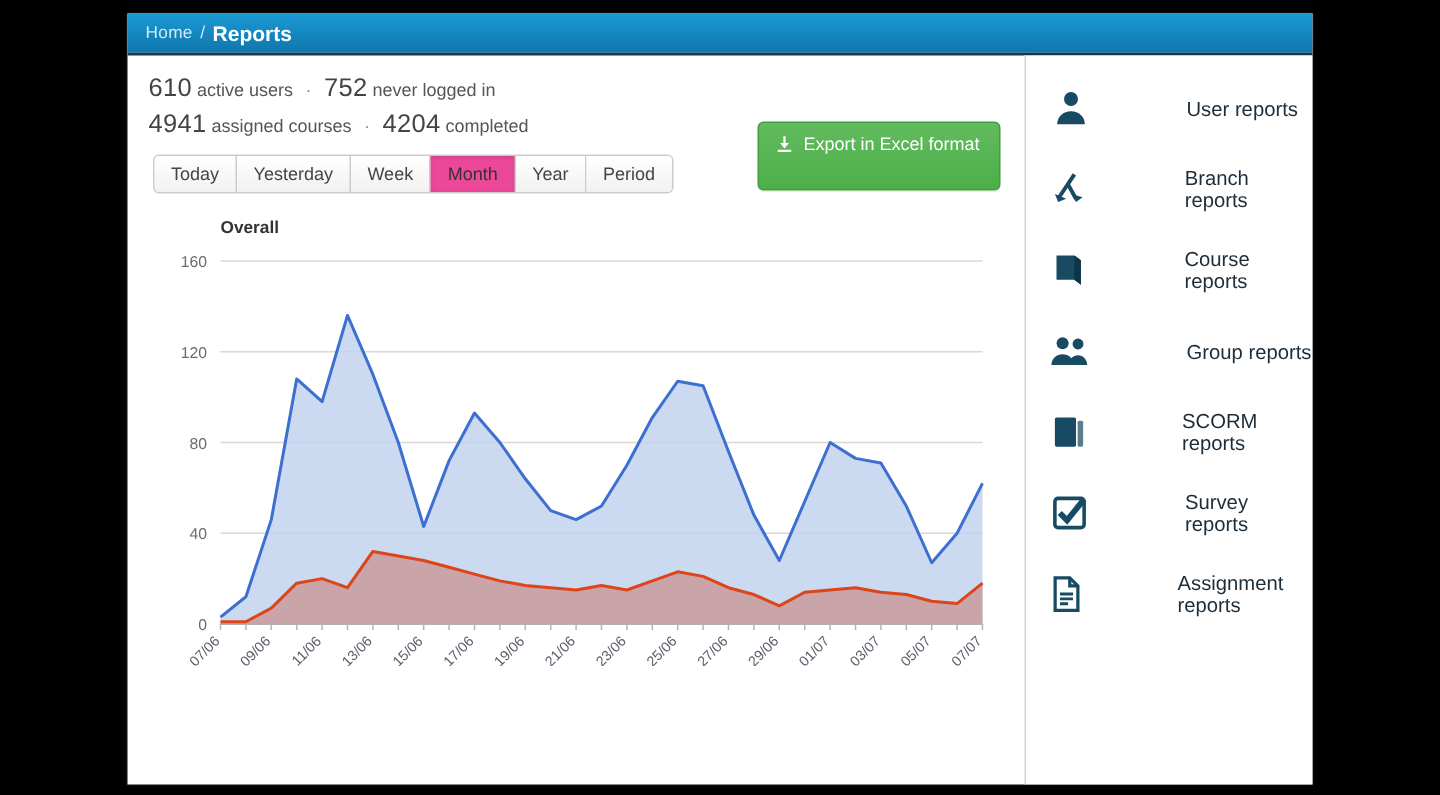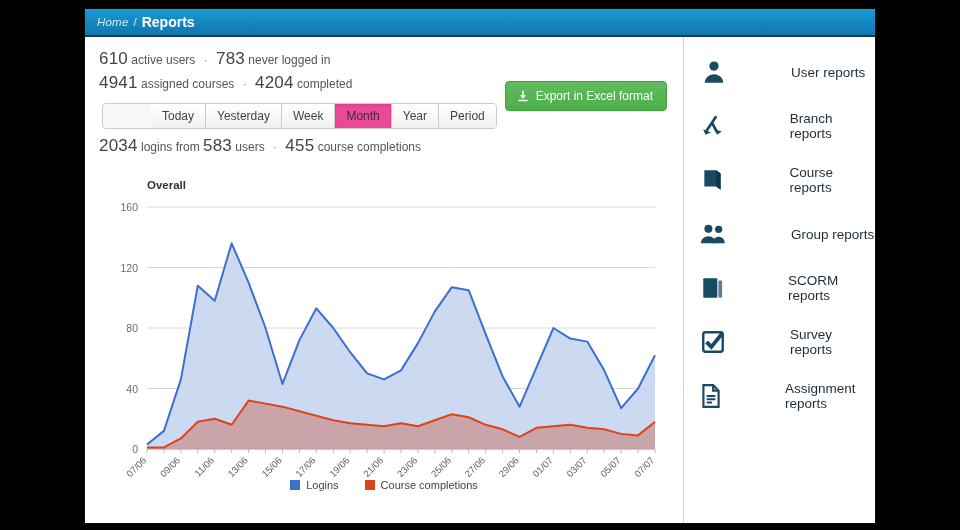--- a/index.html
+++ b/index.html
@@ -3,44 +3,44 @@
 <meta charset="utf-8">
 <style>
   html,body{margin:0;padding:0;background:#000;}
   body{width:960px;height:530px;overflow:hidden;font-family:"Liberation Sans",sans-serif;}
   .stage{position:absolute;left:0;top:0;width:960px;height:530px;background:#000;}
   .window{position:absolute;left:84px;top:8px;width:792px;height:516px;background:#fff;
           border:1px solid #0b0b0b;box-sizing:border-box;overflow:hidden;}
   
   .topbar{height:28px;background:linear-gradient(to bottom,#1b9ad4 0%,#1484bd 60%,#0f77ae 100%);
           border-bottom:2px solid #0c3b56;display:flex;align-items:center;padding:0 12px;box-sizing:border-box;}
-  .crumb-home{color:#cfe9f7;font-size:11.5px;letter-spacing:.2px;font-style:italic;}
+  .crumb-home{color:#cfe9f7;font-size:11.5px;letter-spacing:.2px;}
   .crumb-sep{color:#cfe9f7;font-size:11.5px;margin:0 5px;}
   .crumb-cur{color:#ffffff;font-size:14px;font-weight:bold;}
   
   .body{display:flex;height:486px;}
   .main{width:598px;box-sizing:border-box;padding:14px 16px 0 14px;position:relative;}
   .sidebar{width:192px;border-left:1px solid #d4d4d4;box-sizing:border-box;padding-top:8px;background:#fff;}
   
   .statline{color:#555;font-size:12px;margin-bottom:7px;line-height:16px;}
   .statline .big{font-size:17px;color:#444;letter-spacing:.2px;}
   .dot{margin:0 5px;color:#888;}
   .exportbtn{position:absolute;right:16px;top:44px;background:linear-gradient(to bottom,#62bb5e,#4caf4a);
-        border:1px solid #429f40;border-radius:4px;color:#fff;font-size:12px;padding:7px 13px 7px 11px;
+        border:1px solid #429f40;border-radius:4px;color:#fff;font-size:12px;padding:7px 13px 23px 11px;
         cursor:pointer;box-shadow:0 1px 0 rgba(0,0,0,.08);display:flex;align-items:center;gap:7px;}
   .exportbtn svg{display:block;}
   
   .tabs{display:inline-flex;border:1px solid #ccc;border-radius:4px;overflow:hidden;margin:4px 0 9px 3px;
-        background:#f7f7f7;padding-left:48px;}
+        background:#f7f7f7;}
   .tab{font-size:12px;color:#444;padding:5px 11px;border-right:1px solid #ccc;cursor:pointer;
        background:linear-gradient(to bottom,#ffffff,#f1f1f1);}
   .tab:last-child{border-right:none;}
   .tab.active{background:#ec4899;color:#333;box-shadow:inset 0 1px 3px rgba(0,0,0,.12);}
   
-  .chartwrap{position:relative;width:570px;height:330px;margin-top:22px;}
+  .chartwrap{position:relative;width:570px;height:330px;margin-top:6px;}
   .charttitle{position:absolute;left:48px;top:2px;font-size:11.5px;font-weight:bold;color:#333;}
   .legend{position:absolute;left:0;right:0;top:302px;display:flex;justify-content:center;gap:26px;}
   .lg{display:flex;align-items:center;gap:6px;font-size:11px;color:#444;}
   .sw{width:10px;height:10px;display:block;}
   
   .sitem{display:flex;align-items:center;gap:13px;height:54px;padding-left:14px;cursor:pointer;}
   .sicon{width:32px;height:32px;display:flex;align-items:center;justify-content:center;color:#194a63;}
   .slabel{font-size:13.5px;color:#1d2d3a;margin-left:48px;}
 </style>
 </head>
@@ -56,21 +56,21 @@
     </div>
 
     <div class="body">
 
       <div class="main">
 
         <div class="statline">
           <span class="big">610</span>
           <span>active users</span>
           <span class="dot">·</span>
-          <span class="big">783</span>
+          <span class="big">752</span>
           <span>never logged in</span>
         </div>
 
         <div class="statline">
           <span class="big">4941</span>
           <span>assigned courses</span>
           <span class="dot">·</span>
           <span class="big">4204</span>
           <span>completed</span>
         </div>
@@ -87,29 +87,20 @@
 
         <div class="tabs">
           <div class="tab">Today</div>
           <div class="tab">Yesterday</div>
           <div class="tab">Week</div>
           <div class="tab active">Month</div>
           <div class="tab">Year</div>
           <div class="tab">Period</div>
         </div>
 
-        <div class="statline">
-          <span class="big">2034</span>
-          <span>logins from</span>
-          <span class="big">583</span>
-          <span>users</span>
-          <span class="dot">·</span>
-          <span class="big">455</span>
-          <span>course completions</span>
-        </div>
 
         <div class="chartwrap">
           <div class="charttitle">Overall</div>
           <svg id="chart-svg" width="570" height="300">
               <line x1="48" y1="272" x2="556" y2="272" stroke="#9a9a9a" stroke-width="1"></line>
               <text x="39" y="276" text-anchor="end" font-size="10.5" fill="#6b6b6b" font-family="&quot;Liberation Sans&quot;, sans-serif">0</text>
               <line x1="48" y1="211.5" x2="556" y2="211.5" stroke="#d8d8d8" stroke-width="1"></line>
               <text x="39" y="215.5" text-anchor="end" font-size="10.5" fill="#6b6b6b" font-family="&quot;Liberation Sans&quot;, sans-serif">40</text>
               <line x1="48" y1="151" x2="556" y2="151" stroke="#d8d8d8" stroke-width="1"></line>
               <text x="39" y="155" text-anchor="end" font-size="10.5" fill="#6b6b6b" font-family="&quot;Liberation Sans&quot;, sans-serif">80</text>
@@ -162,30 +153,20 @@
               <line x1="471.3333333333333" y1="272" x2="471.3333333333333" y2="276" stroke="#b5b5b5" stroke-width="1"></line>
               <line x1="488.26666666666665" y1="272" x2="488.26666666666665" y2="276" stroke="#b5b5b5" stroke-width="1"></line>
               <text x="488.26666666666665" y="284" font-size="9.5" fill="#5d5d6b" font-family="&quot;Liberation Sans&quot;, sans-serif" transform="rotate(-45 488.26666666666665 284)" text-anchor="end">03/07</text>
               <line x1="505.2" y1="272" x2="505.2" y2="276" stroke="#b5b5b5" stroke-width="1"></line>
               <line x1="522.1333333333333" y1="272" x2="522.1333333333333" y2="276" stroke="#b5b5b5" stroke-width="1"></line>
               <text x="522.1333333333333" y="284" font-size="9.5" fill="#5d5d6b" font-family="&quot;Liberation Sans&quot;, sans-serif" transform="rotate(-45 522.1333333333333 284)" text-anchor="end">05/07</text>
               <line x1="539.0666666666666" y1="272" x2="539.0666666666666" y2="276" stroke="#b5b5b5" stroke-width="1"></line>
               <line x1="556" y1="272" x2="556" y2="276" stroke="#b5b5b5" stroke-width="1"></line>
               <text x="556" y="284" font-size="9.5" fill="#5d5d6b" font-family="&quot;Liberation Sans&quot;, sans-serif" transform="rotate(-45 556 284)" text-anchor="end">07/07</text>
             </svg>
-          <div class="legend">
-            <div class="lg">
-              <span class="sw" id="sw0" style="background: rgb(60, 111, 208);"></span>
-              <span>Logins</span>
-            </div>
-            <div class="lg">
-              <span class="sw" id="sw1" style="background: rgb(221, 68, 24);"></span>
-              <span>Course completions</span>
-            </div>
-          </div>
         </div>
       </div>
 
       <div class="sidebar">
 
         <div class="sitem">
           <span class="sicon">
             <svg width="26" height="26" viewBox="0 0 24 24" fill="#194a63">
                 <circle cx="12" cy="6.5" r="4.3"></circle>
                 <path d="M3.5 22c0-4.7 3.8-8 8.5-8s8.5 3.3 8.5 8z"></path>

